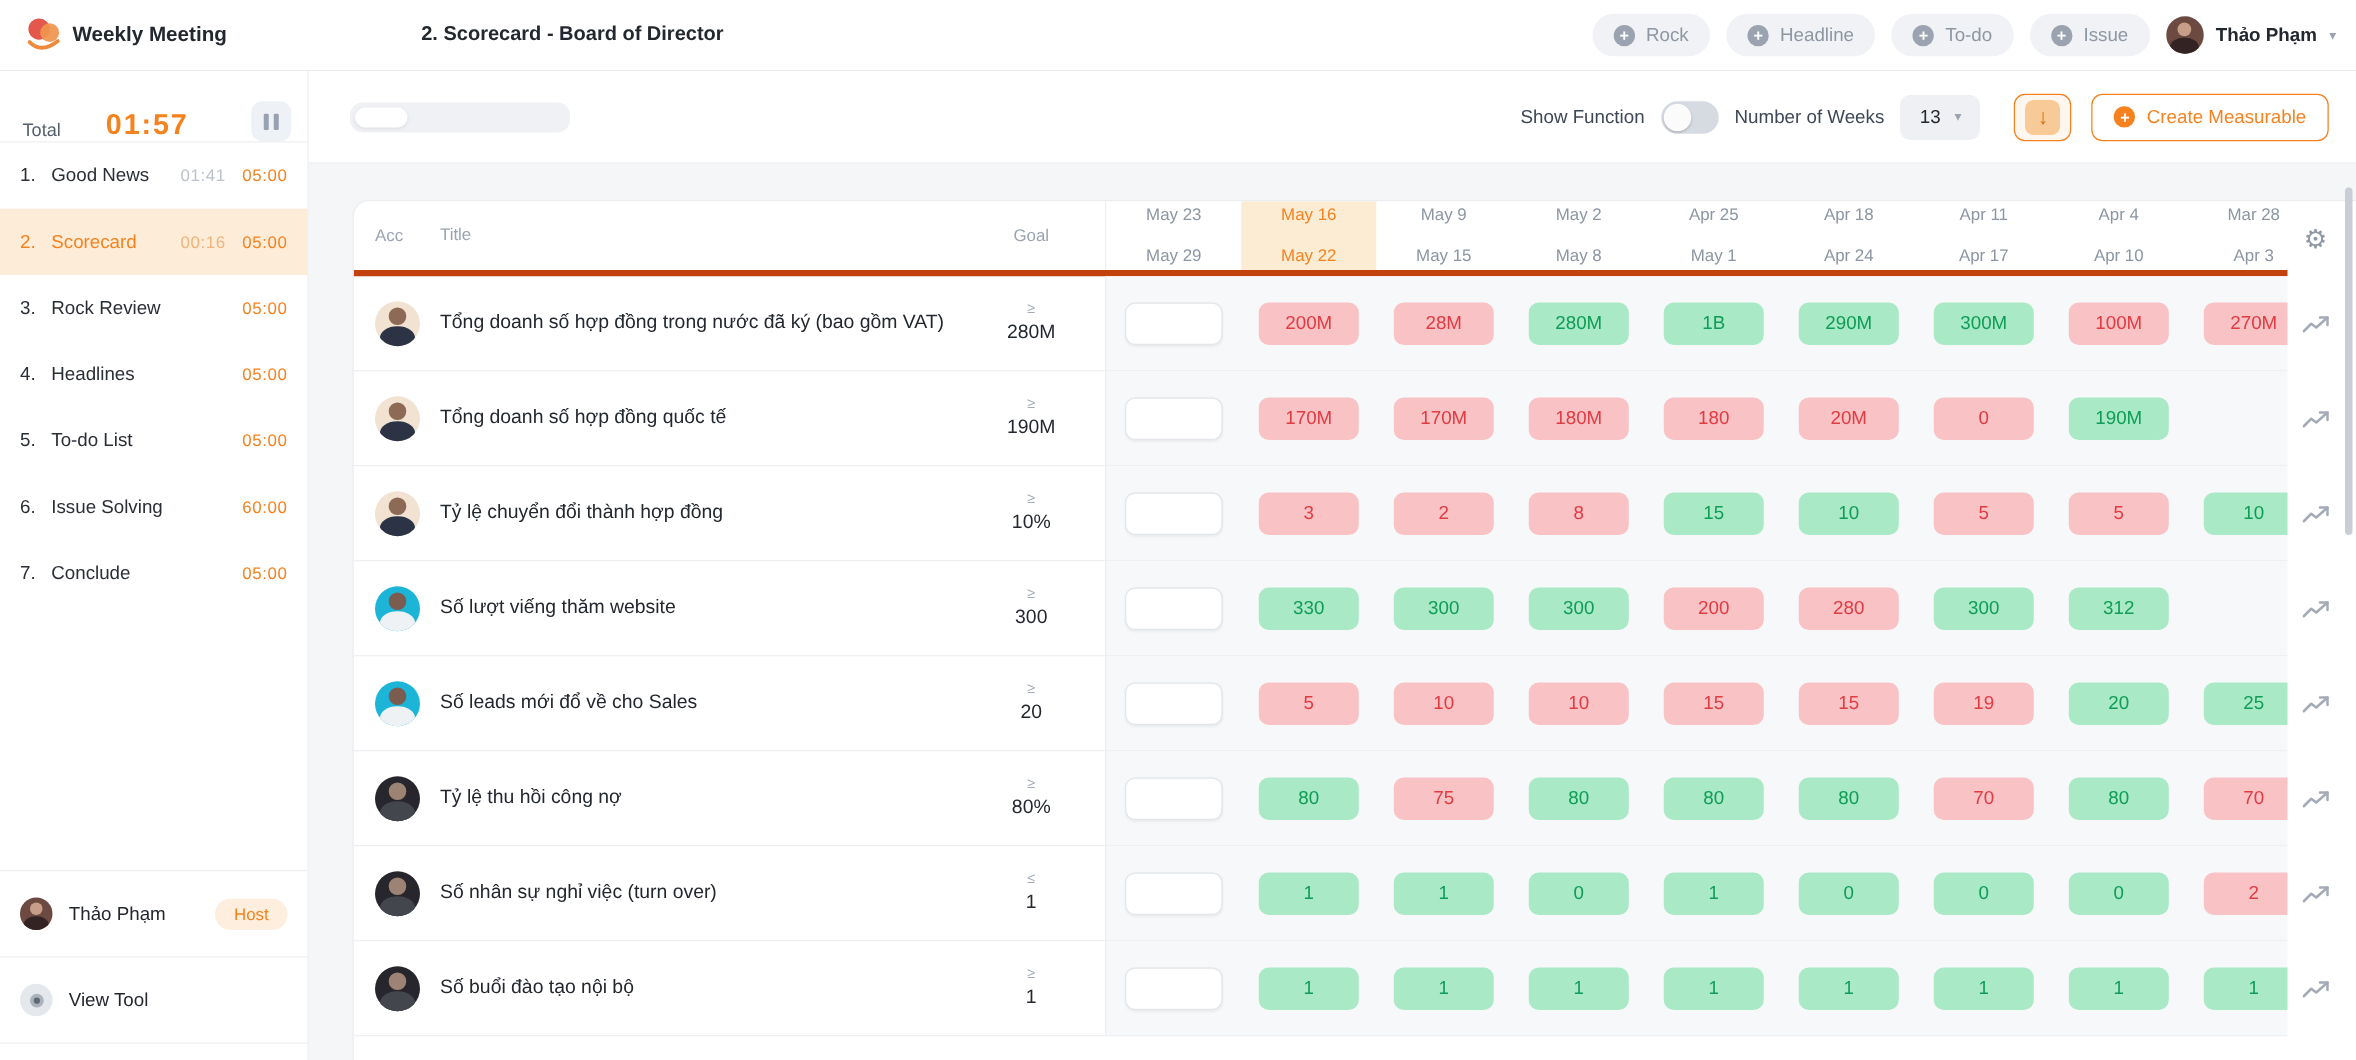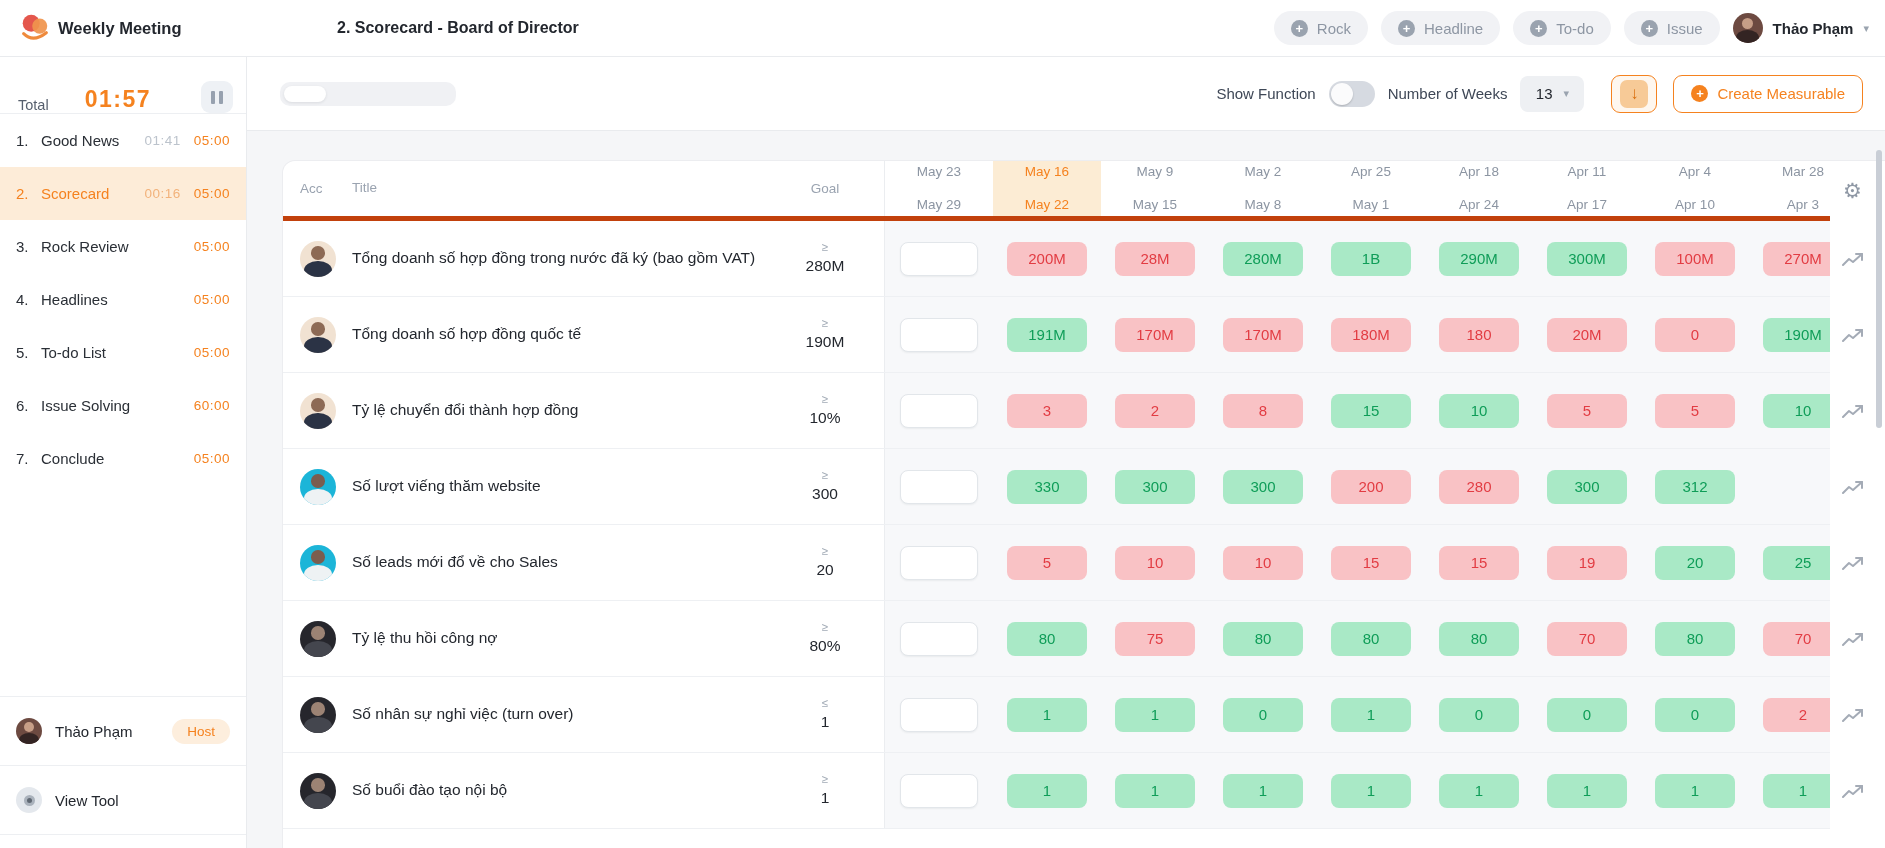--- a/index.html
+++ b/index.html
@@ -362,23 +362,20 @@
       <span class="title-col">Tổng doanh số hợp đồng quốc tế</span>
       <span class="goal-col">
         <span class="goal-op">≥</span>
         <span class="goal-val">190M</span>
       </span>
     </div>
     <div class="week-region">
       <div class="wcol">
         <input class="cell-input" style="">
       </div>
-    <div class="wcol">
-    <button class="chip chip-good">191M</button>
-  </div>
                   <div class="wcol">
     <button class="chip chip-bad">170M</button>
   </div>
                   <div class="wcol">
     <button class="chip chip-bad">170M</button>
   </div>
                   <div class="wcol">
     <button class="chip chip-bad">180M</button>
   </div>
                   <div class="wcol">

